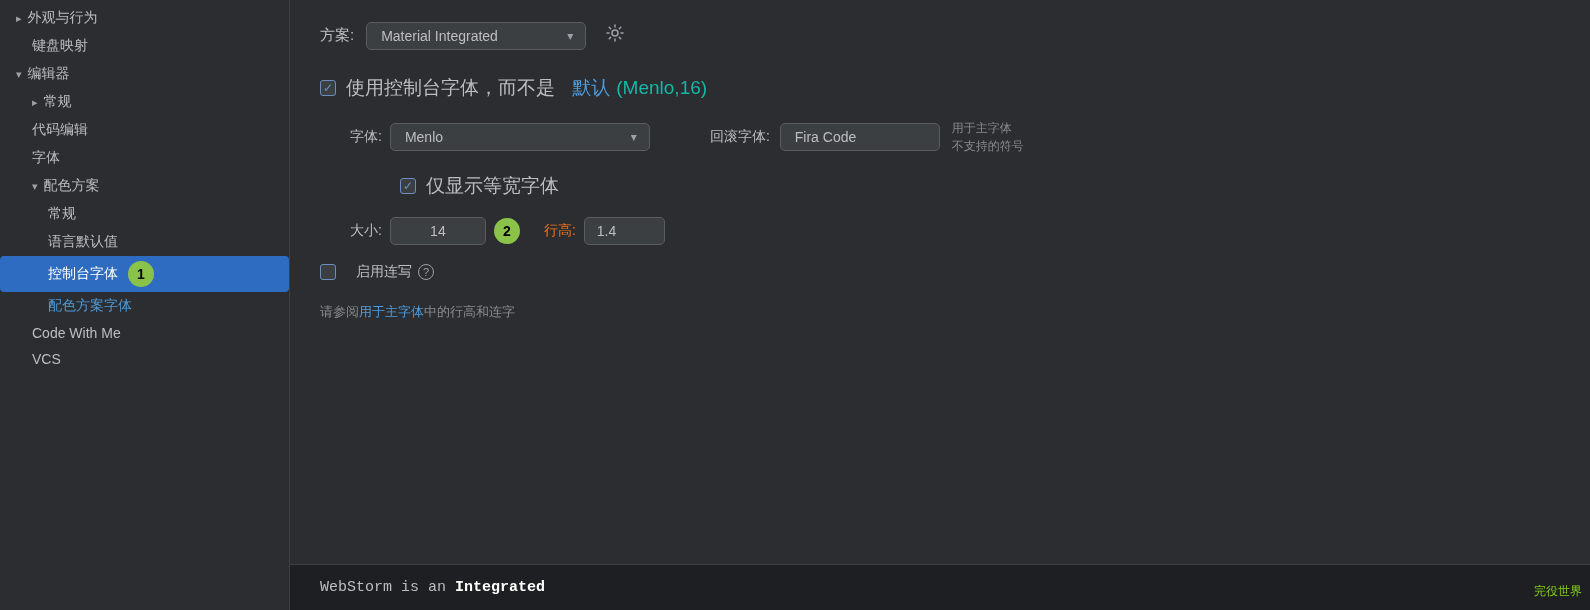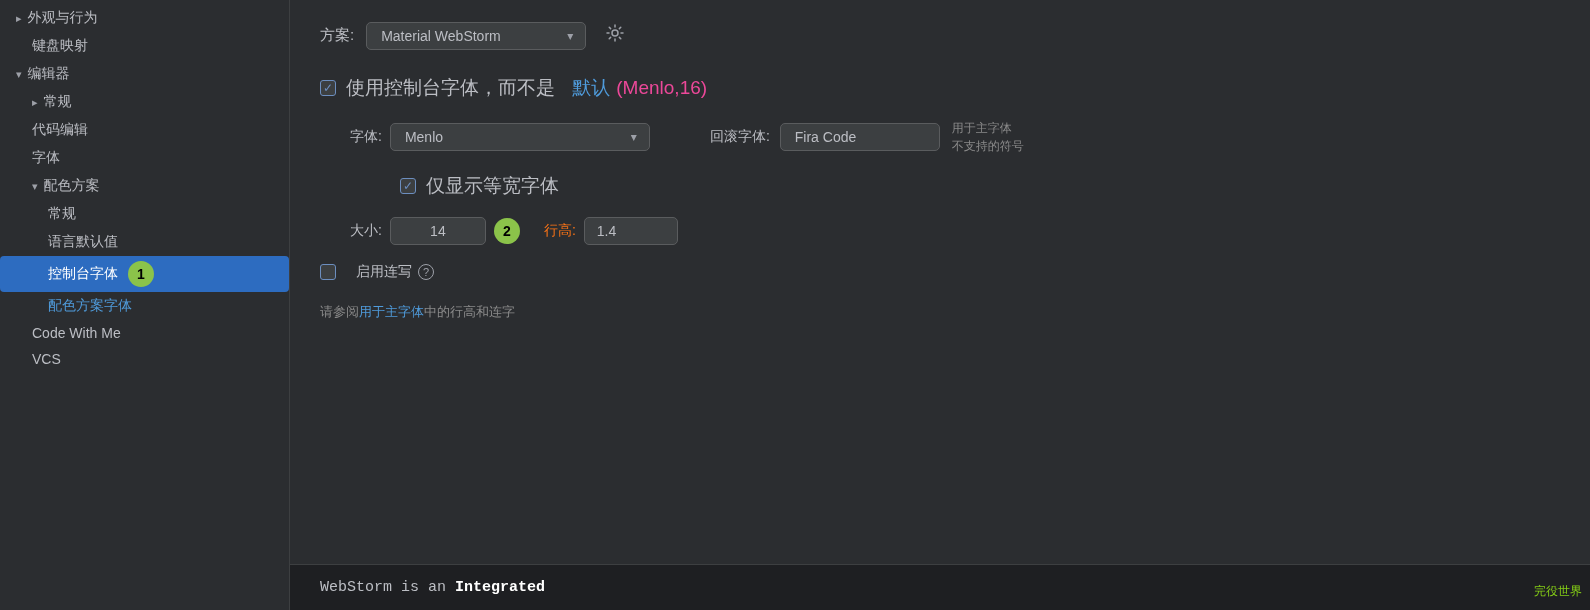--- a/index.html
+++ b/index.html
@@ -163,21 +163,21 @@
     .checkbox-box.unchecked {
       background: #3c3f41;
     }
 
     .link-text {
       color: #4f9bdb;
       cursor: pointer;
     }
 
     .muted-text {
-      color: #ec4899;
+      color: #14b8a6;
     }
 
     .font-label {
       font-size: 14px;
       color: #bcbec4;
       margin-right: 8px;
     }
 
     .font-select {
       display: flex;
@@ -252,21 +252,21 @@
       color: #f97316;
       margin-left: 24px;
       margin-right: 8px;
     }
 
     .line-height-input {
       background: #3c3f41;
       border: 1px solid #5a5c5e;
       border-radius: 5px;
       padding: 5px 12px;
-      width: 94px;
+      width: 81px;
       font-size: 14px;
       color: #bcbec4;
     }
 
     
     .ligature-row {
       display: flex;
       align-items: center;
       font-size: 14px;
     }
@@ -397,21 +397,21 @@
     <span>VCS</span>
   </div>
 
 </div>
 
 <div class="main-content">
 
   <div class="scheme-row">
     <span class="scheme-label">方案:</span>
     <div class="scheme-select">
-      <span>Material WebStorm</span>
+      <span>Material Integrated</span>
       <span class="arrow-down">▾</span>
     </div>
     <button class="gear-btn">
       <svg width="18" height="18" viewBox="0 0 18 18" fill="none" xmlns="http://www.w3.org/2000/svg">
         <circle cx="9" cy="9" r="3" stroke="#9da0a8" stroke-width="1.5"></circle>
         <path d="M9 1v2M9 15v2M1 9h2M15 9h2M3.22 3.22l1.41 1.41M13.36 13.36l1.42 1.42M3.22 14.78l1.41-1.41M13.36 4.64l1.42-1.42" stroke="#9da0a8" stroke-width="1.5" stroke-linecap="round"></path>
       </svg>
     </button>
   </div>
 

